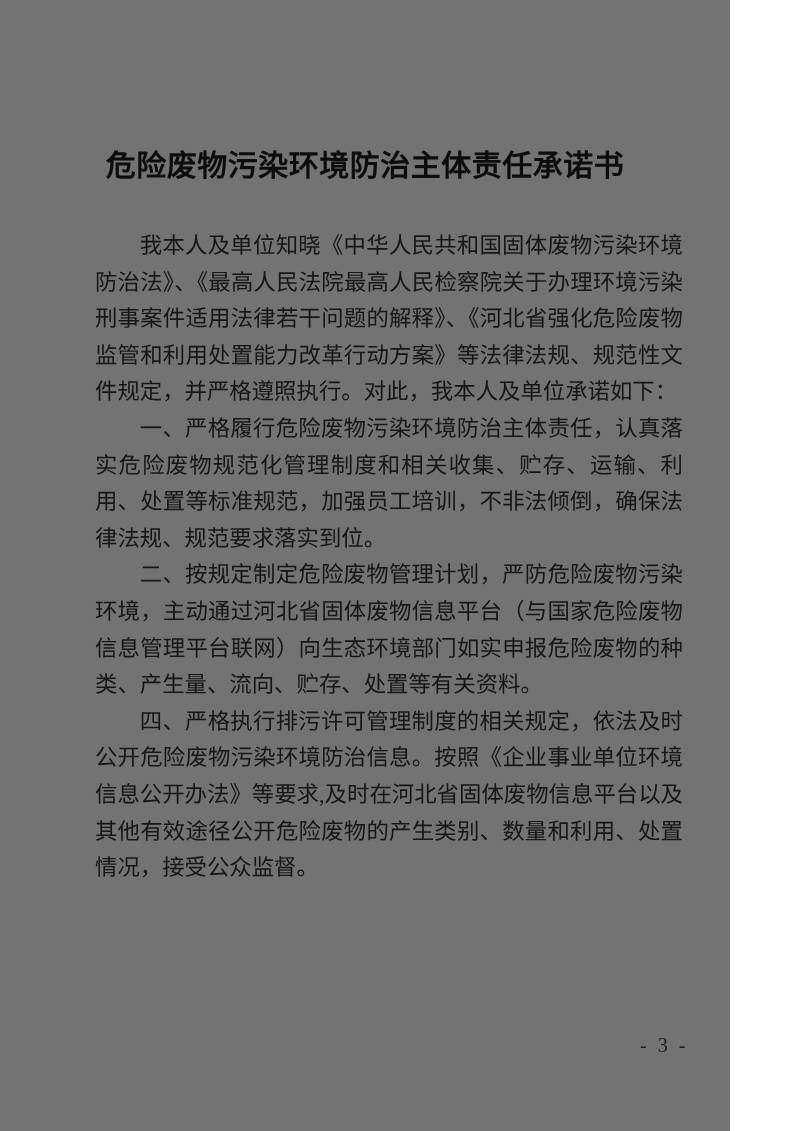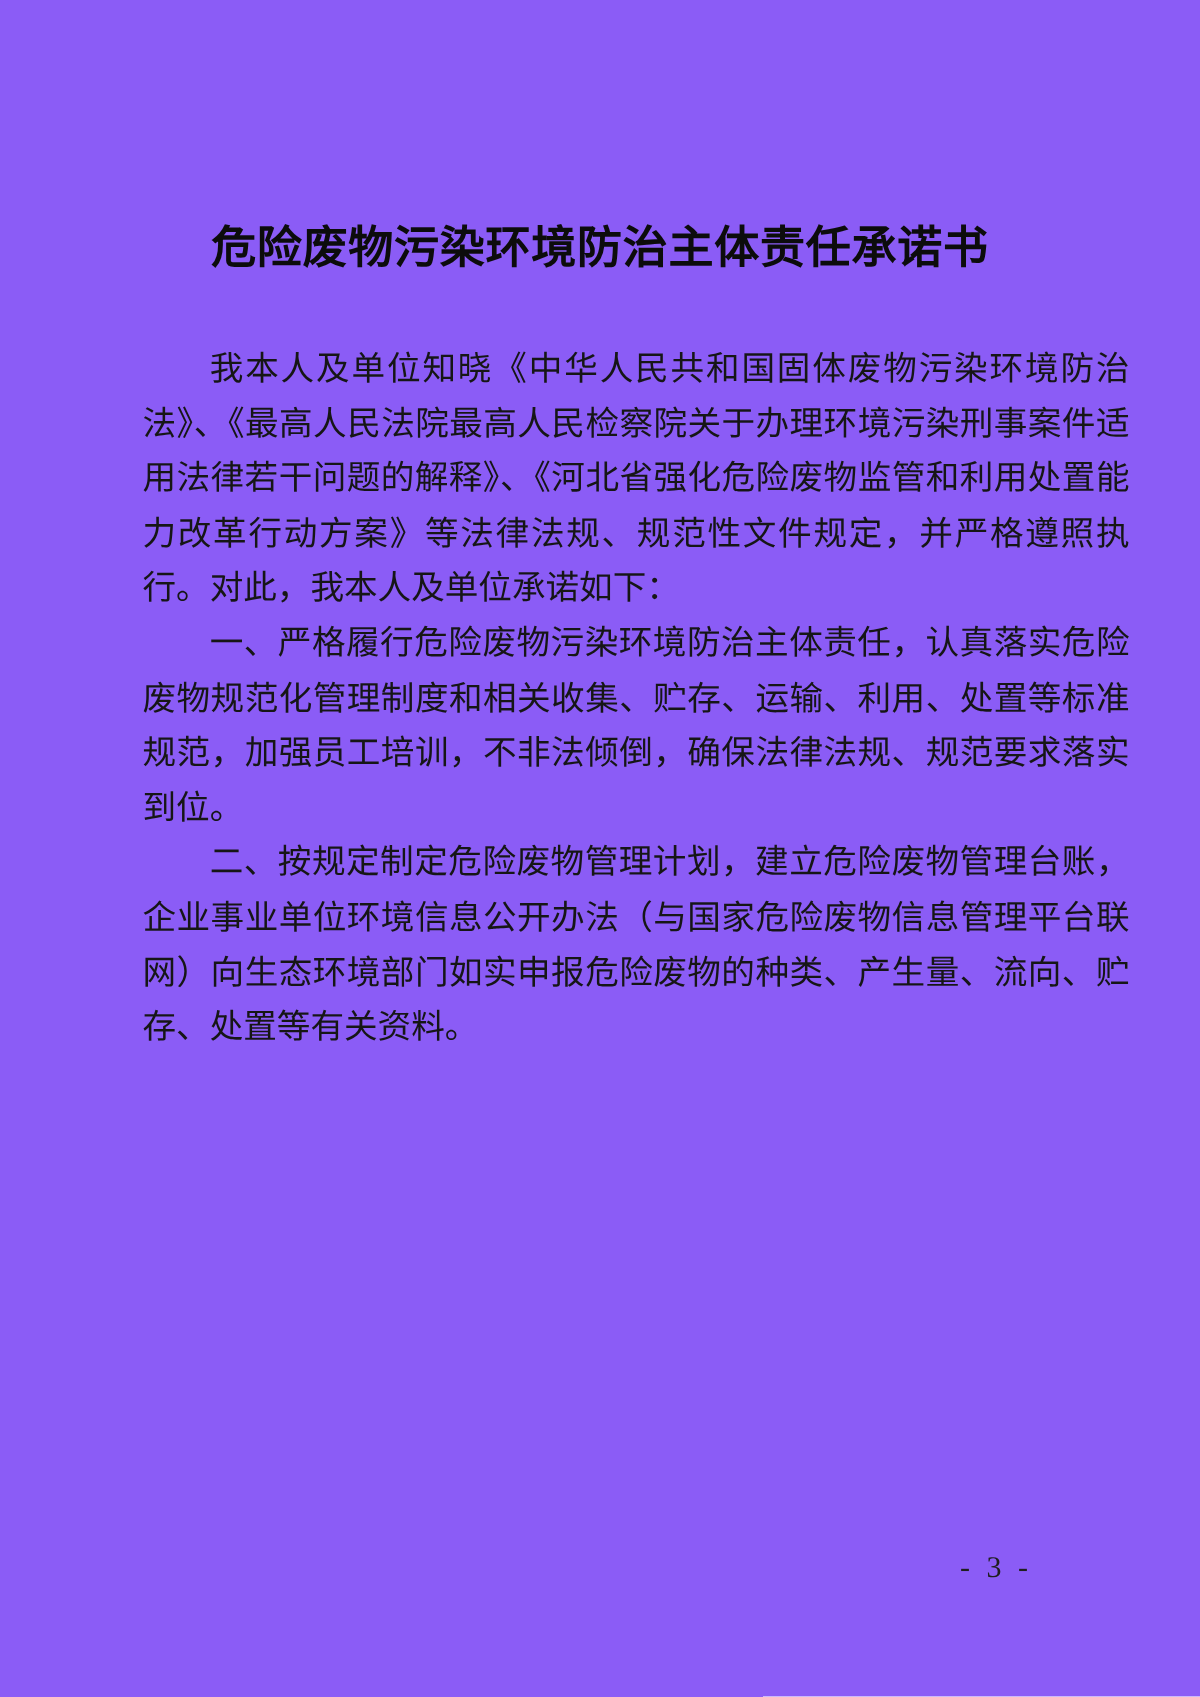--- a/index.html
+++ b/index.html
@@ -8,23 +8,23 @@
     background: #ffffff;
   }
   body {
     width: 800px;
     height: 1131px;
     overflow: hidden;
     font-family: "Liberation Serif", "DejaVu Serif", serif;
   }
   .page {
     position: relative;
-    width: 800px;
+    width: 730px;
     height: 1131px;
-    background: #8b5cf6;
+    background: #737373;
     color: #1b1b1b;
   }
   .title {
     margin: 0;
     padding-top: 147px;
     text-align: center;
     font-size: 30px;
     line-height: 38px;
     font-weight: bold;
     color: #0c0c0c;
@@ -57,18 +57,19 @@
 </head>
 <body>
 
 <main class="page">
 
   <h1 class="title">危险废物污染环境防治主体责任承诺书</h1>
 
   <section class="body-text">
     <p>我本人及单位知晓《中华人民共和国固体废物污染环境防治法》、《最高人民法院最高人民检察院关于办理环境污染刑事案件适用法律若干问题的解释》、《河北省强化危险废物监管和利用处置能力改革行动方案》等法律法规、规范性文件规定，并严格遵照执行。对此，我本人及单位承诺如下：</p>
     <p>一、严格履行危险废物污染环境防治主体责任，认真落实危险废物规范化管理制度和相关收集、贮存、运输、利用、处置等标准规范，加强员工培训，不非法倾倒，确保法律法规、规范要求落实到位。</p>
-    <p>二、按规定制定危险废物管理计划，建立危险废物管理台账，企业事业单位环境信息公开办法（与国家危险废物信息管理平台联网）向生态环境部门如实申报危险废物的种类、产生量、流向、贮存、处置等有关资料。</p>
+    <p>二、按规定制定危险废物管理计划，严防危险废物污染环境，主动通过河北省固体废物信息平台（与国家危险废物信息管理平台联网）向生态环境部门如实申报危险废物的种类、产生量、流向、贮存、处置等有关资料。</p>
+    <p>四、严格执行排污许可管理制度的相关规定，依法及时公开危险废物污染环境防治信息。按照《企业事业单位环境信息公开办法》等要求,及时在河北省固体废物信息平台以及其他有效途径公开危险废物的产生类别、数量和利用、处置情况，接受公众监督。</p>
   </section>
 
   <div class="page-number">- 3 -</div>
 
 </main>
 
 </body></html>

